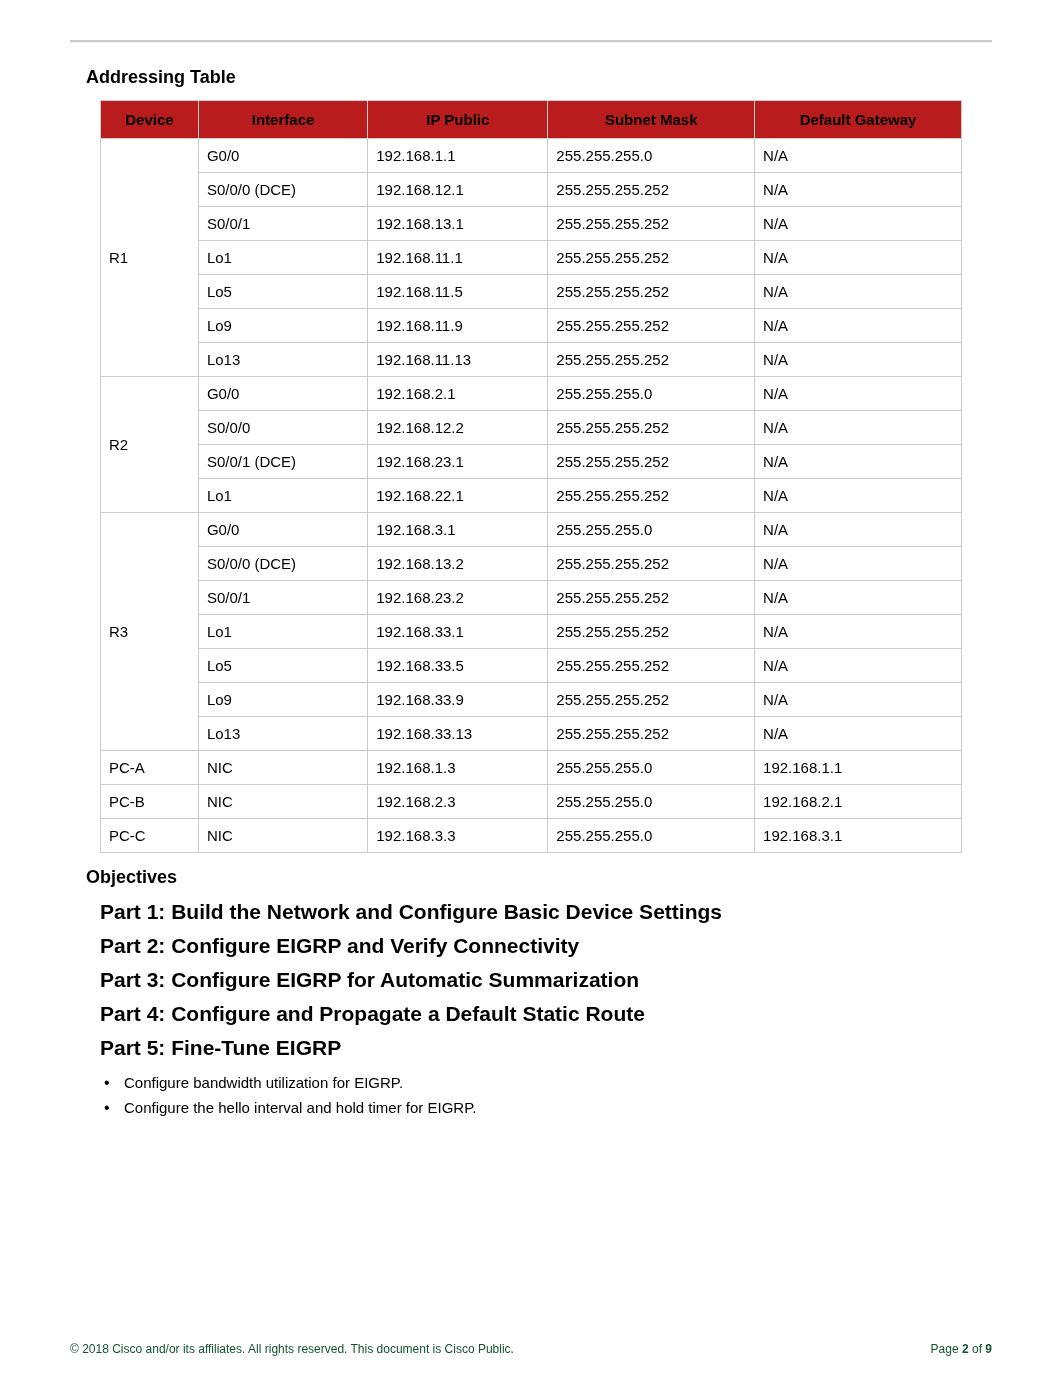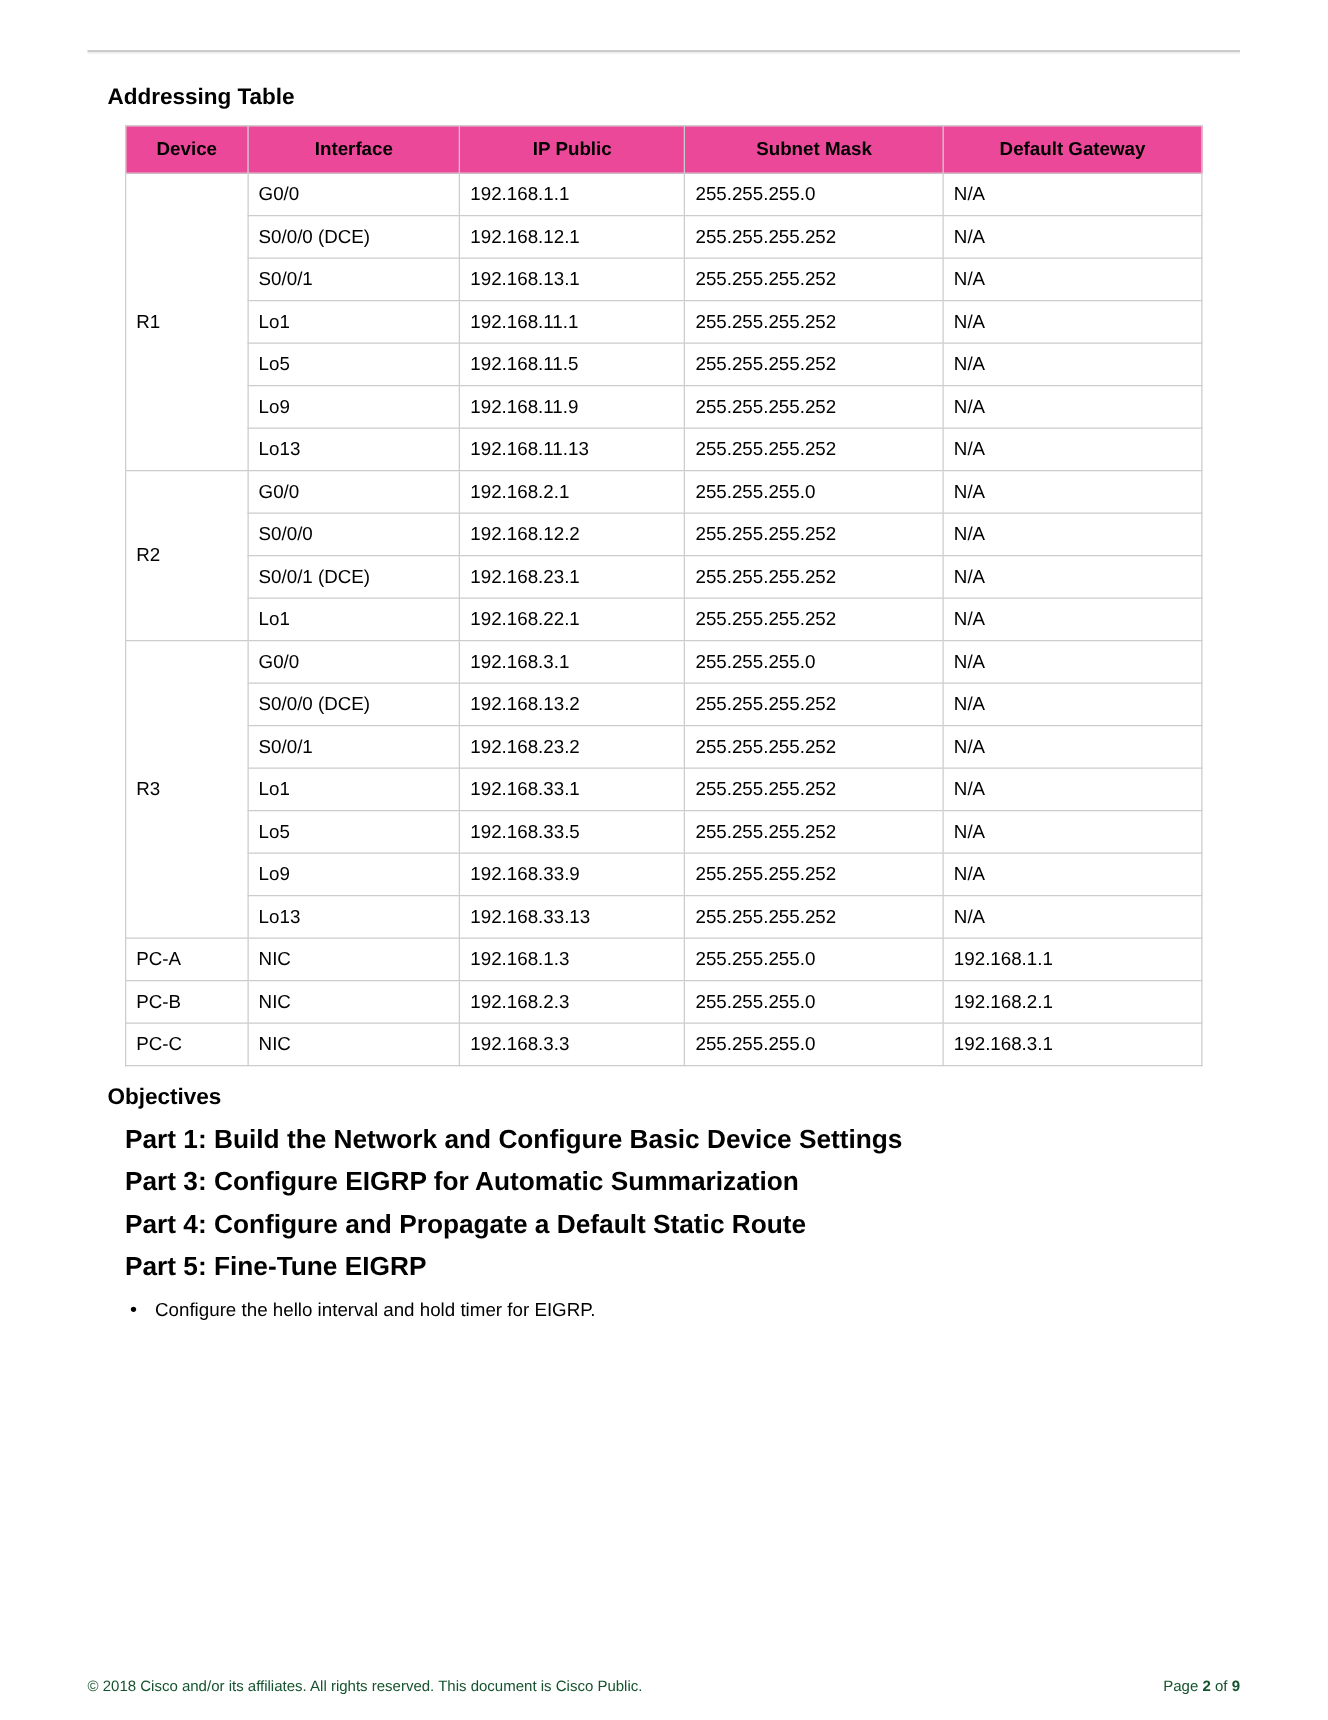--- a/index.html
+++ b/index.html
@@ -33,21 +33,21 @@
   .table-wrap {
     margin-left: 30px;
     margin-right: 30px;
   }
   table.addr {
     border-collapse: collapse;
     width: 100%;
     font-size: 15px;
   }
   table.addr th {
-    background: #ec4899;
+    background: #b91c1c;
     font-weight: bold;
     text-align: center;
     padding: 10px 6px;
     border: 1px solid #ccc;
   }
   table.addr td {
     padding: 8px 8px;
     border: 1px solid #ccc;
     text-align: left;
     vertical-align: middle;
@@ -243,25 +243,27 @@
           </tr>
         </tbody>
     </table>
   </div>
 
   <h2 class="section">Objectives</h2>
 
   <div class="objectives-body">
     <div id="obj-parts">
         <div class="obj-part">Part 1: Build the Network and Configure Basic Device Settings</div>
+        <div class="obj-part">Part 2: Configure EIGRP and Verify Connectivity</div>
         <div class="obj-part">Part 3: Configure EIGRP for Automatic Summarization</div>
         <div class="obj-part">Part 4: Configure and Propagate a Default Static Route</div>
         <div class="obj-part">Part 5: Fine-Tune EIGRP</div>
       </div>
     <ul class="bullets" id="obj-bullets">
+        <li>Configure bandwidth utilization for EIGRP.</li>
         <li>Configure the hello interval and hold timer for EIGRP.</li>
       </ul>
   </div>
 
   <div class="footer">
     <span>© 2018 Cisco and/or its affiliates. All rights reserved. This document is Cisco Public.</span>
     <span>
       <span>Page </span><b>2</b><span> of </span><b>9</b>
     </span>
   </div>

